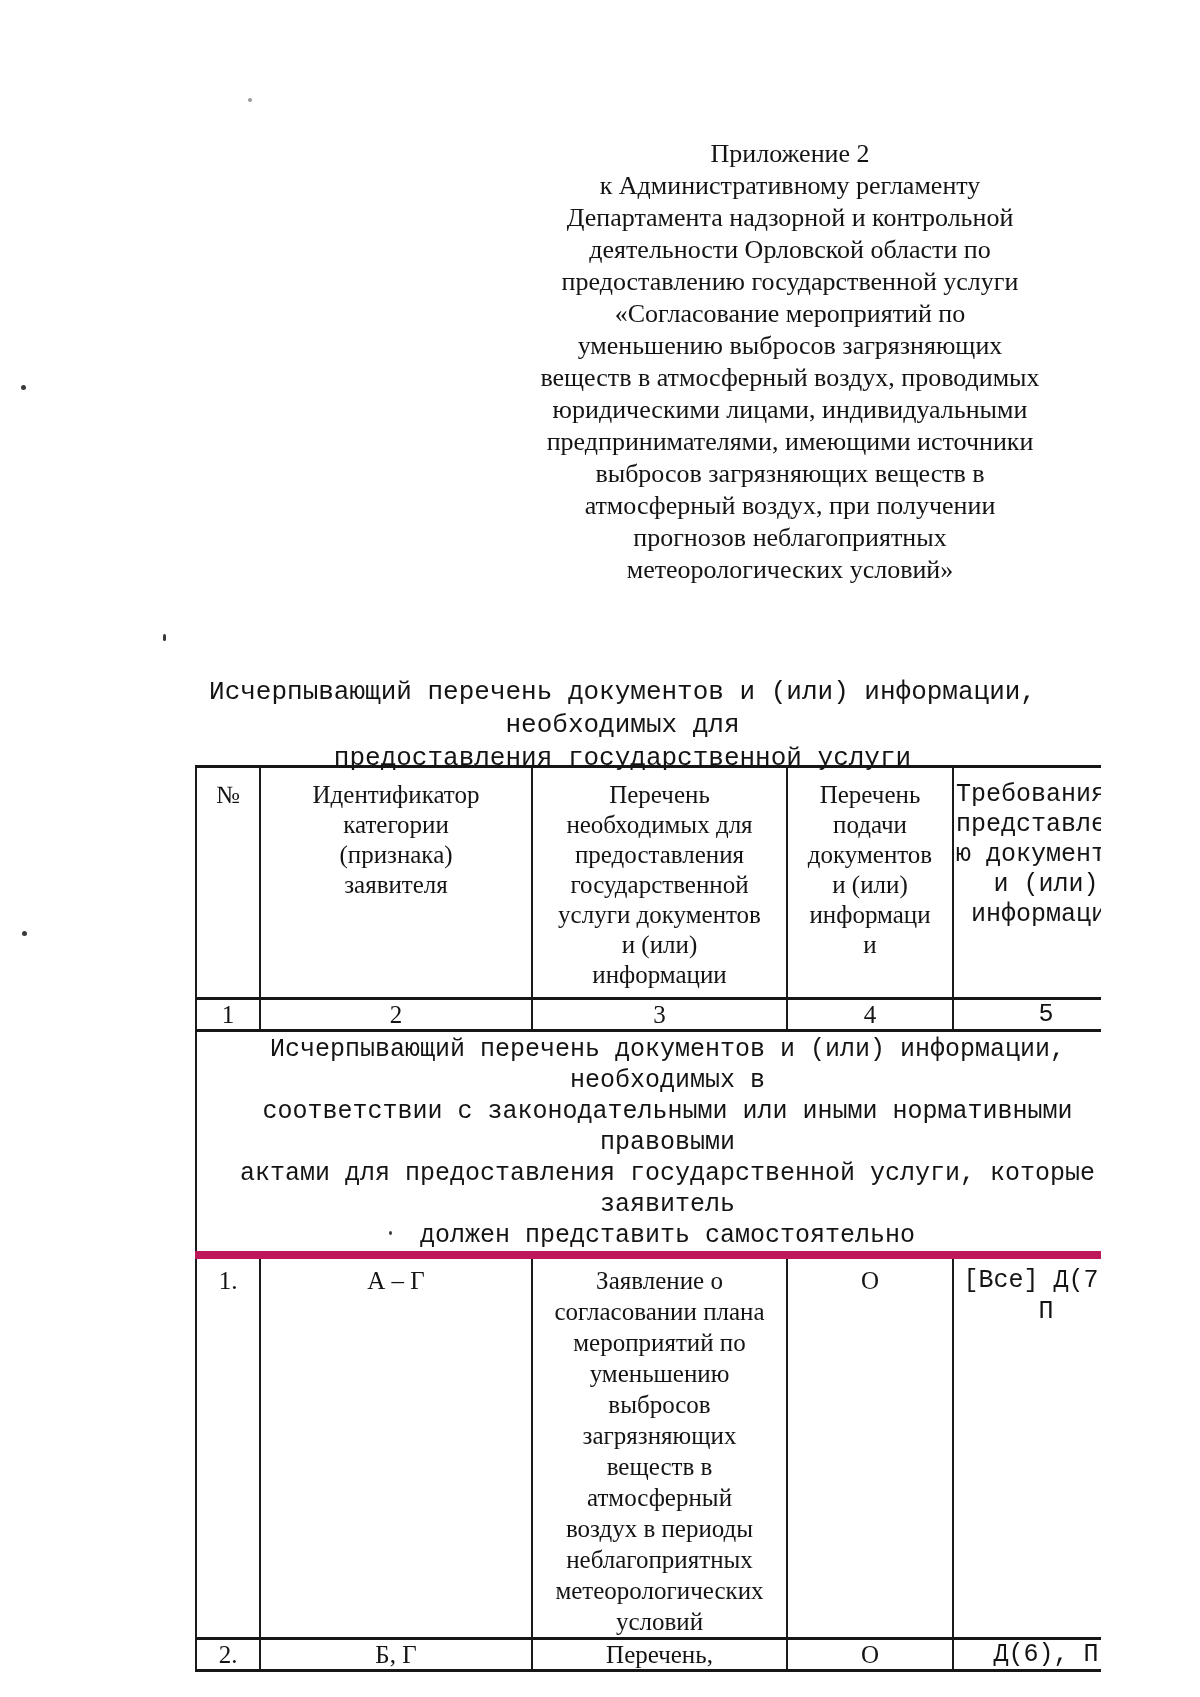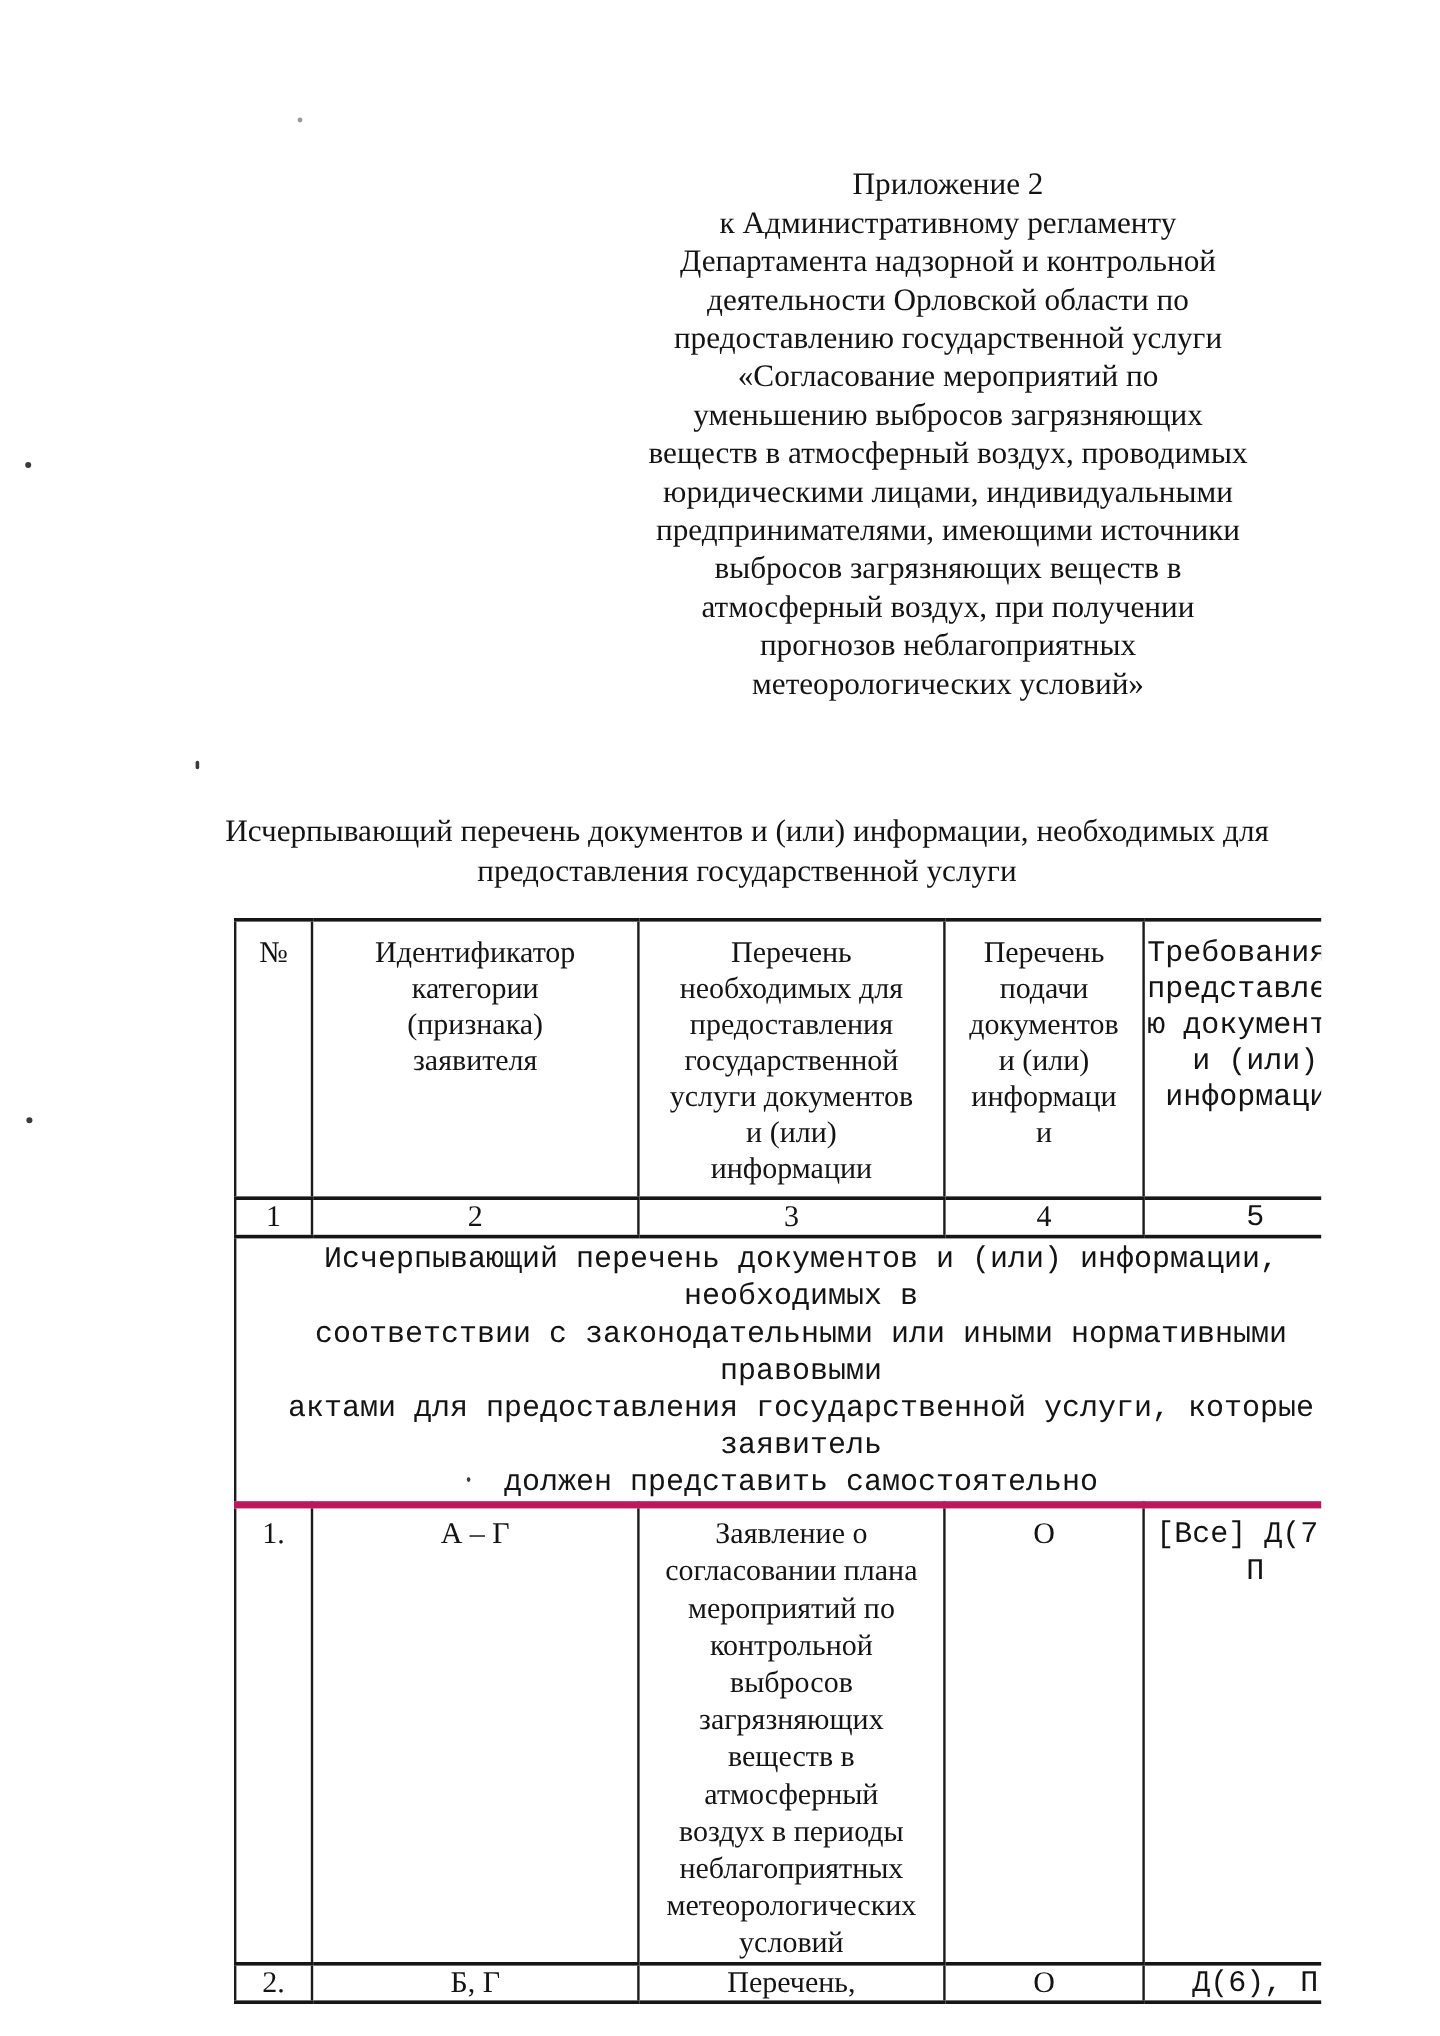--- a/index.html
+++ b/index.html
@@ -32,20 +32,21 @@
   }
   .doc-title {
     position: absolute;
     left: 150px;
     top: 676px;
     width: 945px;
     text-align: center;
     font-size: 26px;
     line-height: 33px;
     white-space: pre-line;
+    font-family: Liberation Mono, monospace;
   }
   table.doc-table {
     position: absolute;
     left: 195px;
     top: 765px;
     width: 943px;
     border-collapse: collapse;
     table-layout: fixed;
     font-size: 25px;
   }
@@ -66,21 +67,21 @@
   tr.num-row td {
     height: 27px;
     line-height: 29px;
     border-top: 3px solid #161616;
     border-bottom: 3px solid #161616;
   }
   tr.section-row td {
     height: 126px;
     padding-top: 2px;
     line-height: 31px;
-    border-bottom: 6px solid #be185d;
+    border-bottom: 8px solid #be185d;
   }
   tr.row-1 td {
     height: 363px;
     padding-top: 6px;
     line-height: 31px;
     border-bottom: 3px solid #161616;
   }
   tr.row-2 td {
     height: 27px;
     line-height: 29px;
@@ -164,21 +165,21 @@
 соответствии с законодательными или иными нормативными правовыми
 актами для предоставления государственной услуги, которые заявитель
 должен представить самостоятельно</td>
       </tr>
       <tr class="row-1">
         <td class="col-left">1.</td>
         <td>А – Г</td>
         <td>Заявление о
 согласовании плана
 мероприятий по
-контрольной
+уменьшению
 выбросов
 загрязняющих
 веществ в
 атмосферный
 воздух в периоды
 неблагоприятных
 метеорологических
 условий</td>
         <td>О</td>
         <td class="col-right">[Все] Д(7), П</td>

